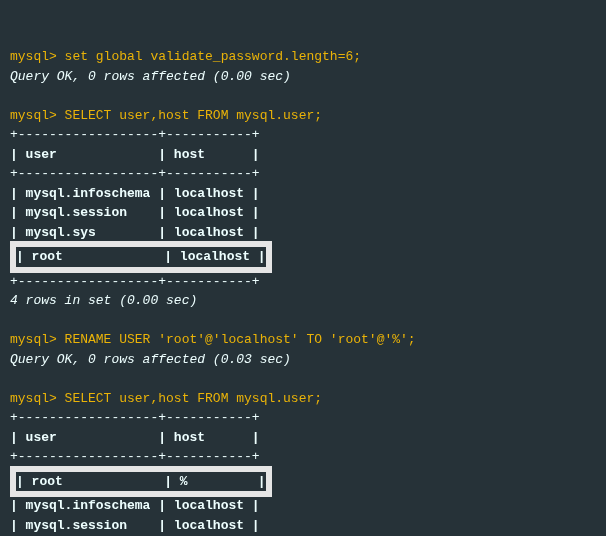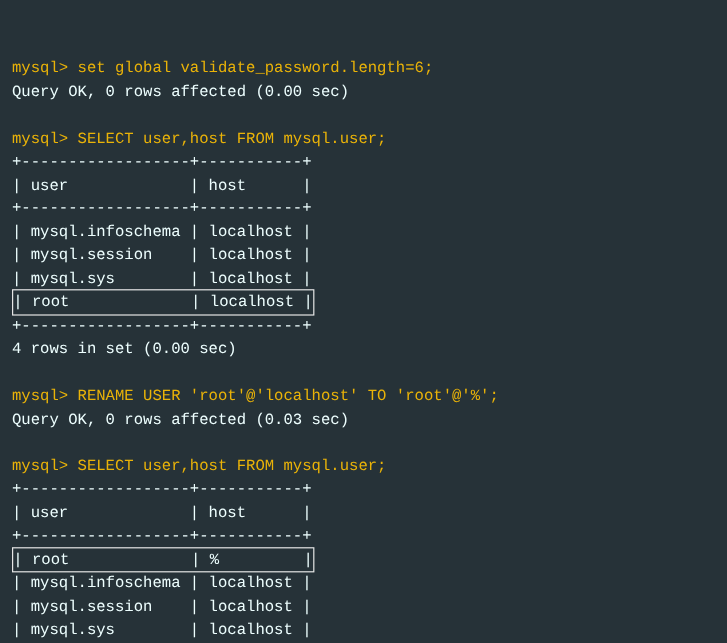--- a/index.html
+++ b/index.html
@@ -7,25 +7,25 @@
       background: #263238;
       color: #eeffff;
       font-family: 'Consolas', 'Monaco', 'Courier New', monospace;
       font-size: 13px;
       padding: 8px 10px;
       line-height: 1.5;
       width: 606px;
       white-space: pre;
     }
     .prompt { color: #eab308; }
-    .response { color: #eeffff; }
+    .response { color: #eeffff; font-style: italic; }
     .sep { color: #eeffff; }
-    .row { color: #eeffff; }
+    .row { color: #eeffff; font-weight: bold; }
     .highlight {
-      border: 1px solid #e5e5e5;
+      border: 6px solid #e5e5e5;
       display: inline-block;
       margin: -1px 0;
       padding: 0;
     }
     .blank { height: 1.5em; }
   </style>
 </head>
 <body>
 
 <div><div class="prompt">mysql&gt; set global validate_password.length=6;</div><div class="response">Query OK, 0 rows affected (0.00 sec)</div><div class="blank"></div><div class="prompt">mysql&gt; SELECT user,host FROM mysql.user;</div><div class="sep">+------------------+-----------+</div><div class="row">| user             | host      |</div><div class="sep">+------------------+-----------+</div><div class="row">| mysql.infoschema | localhost |</div><div class="row">| mysql.session    | localhost |</div><div class="row">| mysql.sys        | localhost |</div><div class="highlight row">| root             | localhost |</div><div class="sep">+------------------+-----------+</div><div class="response">4 rows in set (0.00 sec)</div><div class="blank"></div><div class="prompt">mysql&gt; RENAME USER 'root'@'localhost' TO 'root'@'%';</div><div class="response">Query OK, 0 rows affected (0.03 sec)</div><div class="blank"></div><div class="prompt">mysql&gt; SELECT user,host FROM mysql.user;</div><div class="sep">+------------------+-----------+</div><div class="row">| user             | host      |</div><div class="sep">+------------------+-----------+</div><div class="highlight row">| root             | %         |</div><div class="row">| mysql.infoschema | localhost |</div><div class="row">| mysql.session    | localhost |</div><div class="row">| mysql.sys        | localhost |</div><div class="sep">+------------------+-----------+</div></div>

